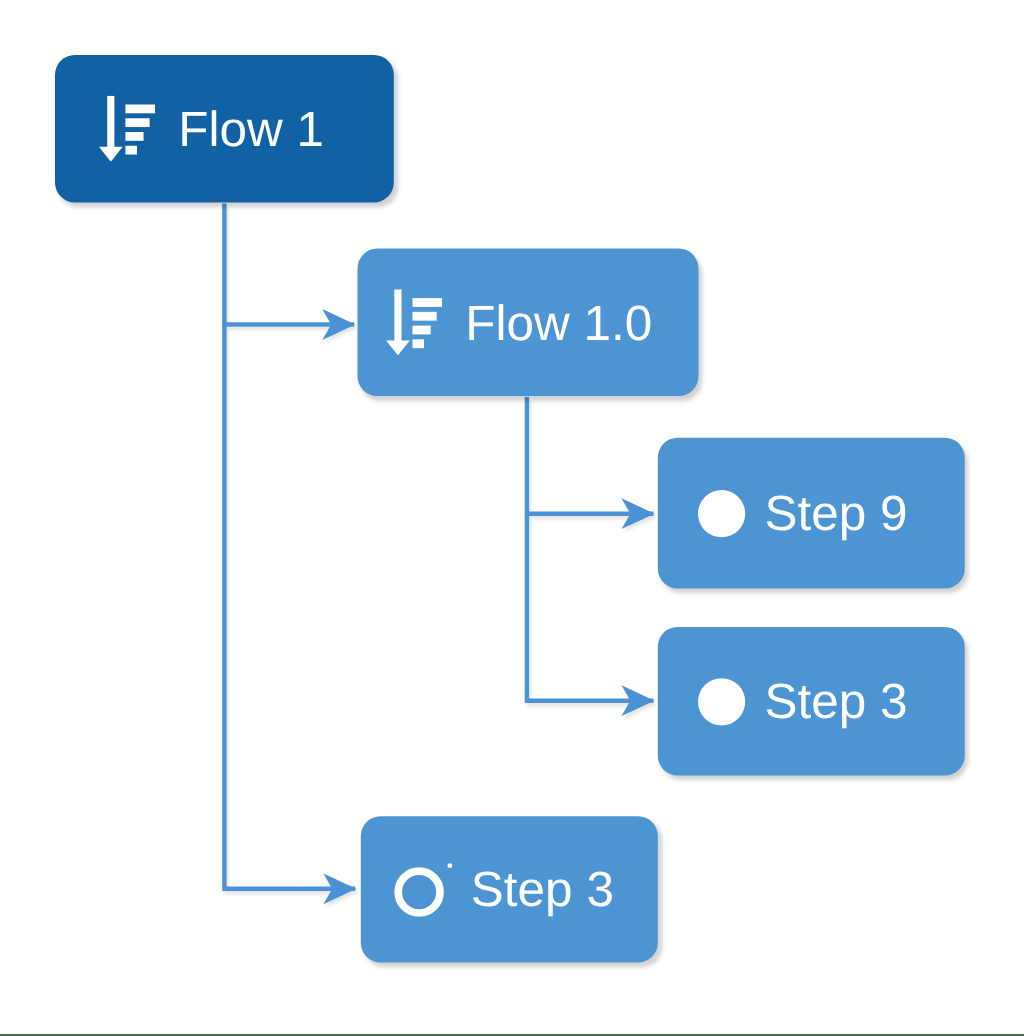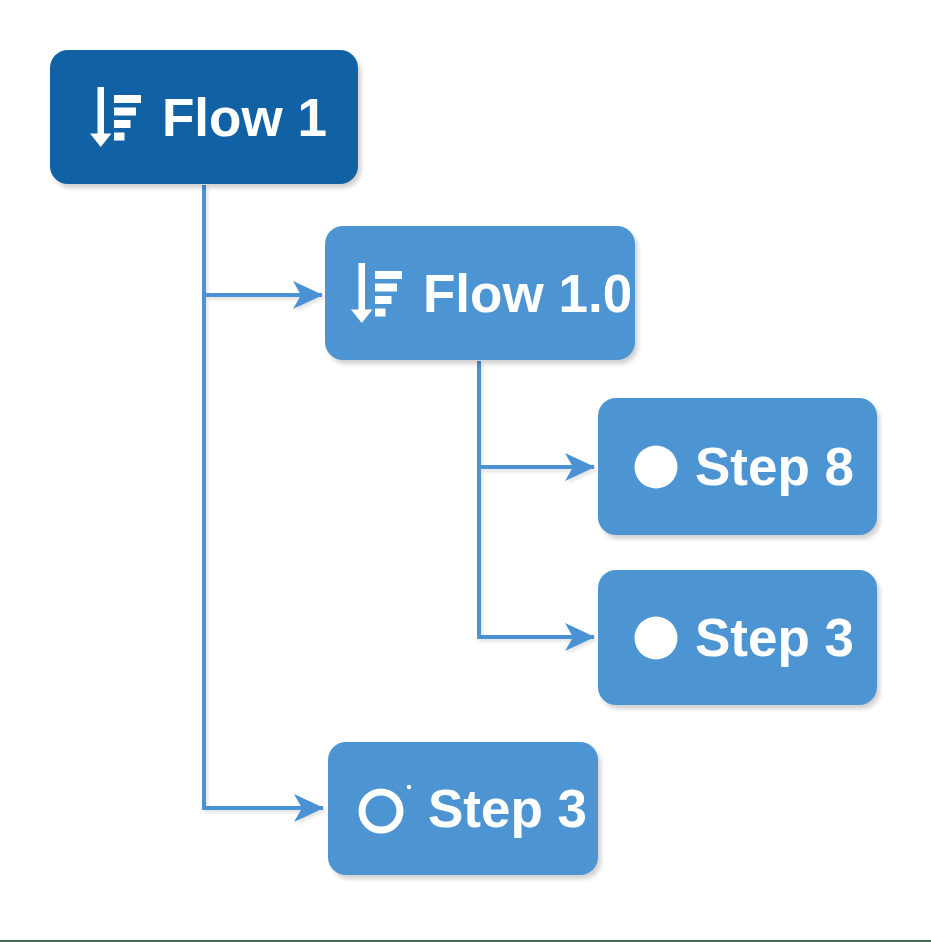--- a/index.html
+++ b/index.html
@@ -27,22 +27,22 @@
     position: absolute;
     display: flex;
     align-items: center;
     border-radius: 18px;
     color: #ffffff;
     box-shadow: 3px 4px 4px rgba(0,0,0,0.18);
     box-sizing: border-box;
     cursor: default;
   }
   .node .label {
-    font-size: 53px;
-    font-weight: 700;
+    font-size: 45px;
+    font-weight: 400;
     line-height: 1;
     white-space: nowrap;
   }
   .node .icon {
     display: inline-flex;
     align-items: center;
     justify-content: center;
     flex: 0 0 auto;
   }
   
@@ -108,21 +108,21 @@
     </span>
     <span class="label">Flow 1.0</span>
   </div>
 
   <div class="node" id="node-step1" style="background-color: rgb(77, 149, 210);">
     <span class="icon">
       <svg width="44" height="44" viewBox="0 0 44 44" xmlns="http://www.w3.org/2000/svg">
         <circle cx="22" cy="22" r="21.5" fill="#ffffff"></circle>
       </svg>
     </span>
-    <span class="label">Step 8</span>
+    <span class="label">Step 9</span>
   </div>
 
   <div class="node" id="node-step2" style="background-color: rgb(77, 149, 210);">
     <span class="icon">
       <svg width="44" height="44" viewBox="0 0 44 44" xmlns="http://www.w3.org/2000/svg">
         <circle cx="22" cy="22" r="21.5" fill="#ffffff"></circle>
       </svg>
     </span>
     <span class="label">Step 3</span>
   </div>

